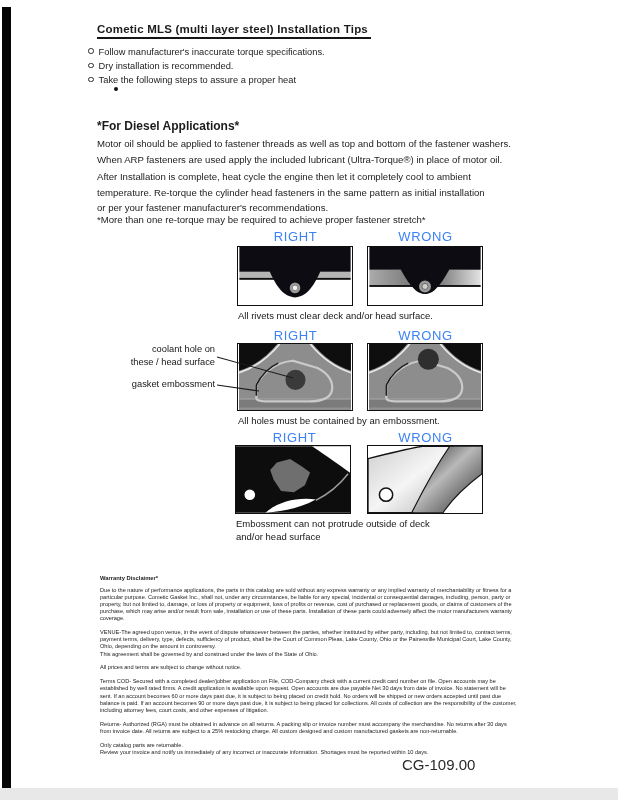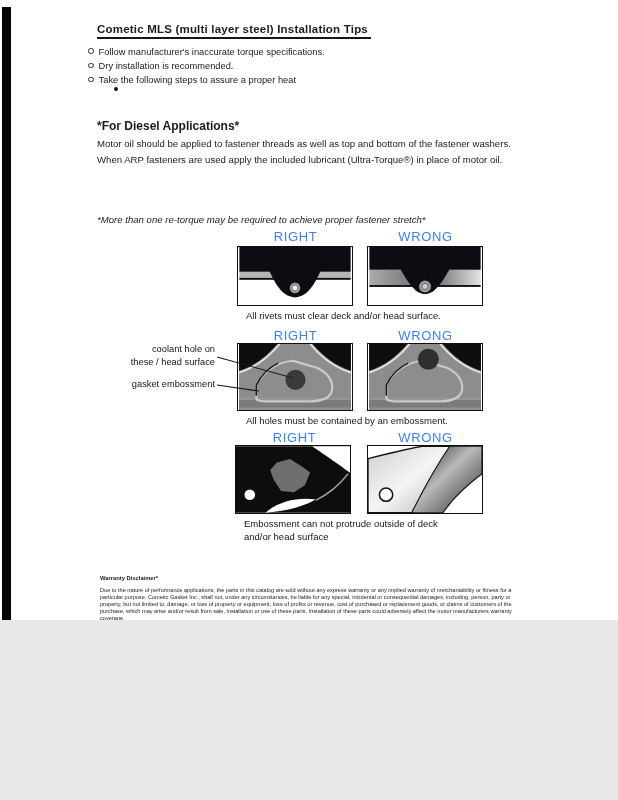--- a/index.html
+++ b/index.html
@@ -1,42 +1,42 @@
 <!DOCTYPE html>
 <html><head>
 <meta charset="utf-8">
 <style>
   html,body{margin:0;padding:0;background:#e8e8e8;}
-  #page{position:relative;width:618px;height:620px;background:#ffffff;overflow:hidden;
+  #page{position:relative;width:618px;height:788px;background:#ffffff;overflow:hidden;
         font-family:"Liberation Sans", sans-serif;color:#1c1c1c;}
   .abs{position:absolute;}
   
   #scan-bar{left:2px;top:7px;width:9px;height:788px;background:#050505;}
   
   #title{left:97px;top:23px;font-size:11.5px;font-weight:700;letter-spacing:.2px;
          border-bottom:2px solid #151515;padding:0 3px 2px 0;}
   
   #tips{left:88px;top:45px;width:470px;font-size:9.3px;line-height:14.2px;}
   .brow{display:flex;align-items:baseline;}
   .brow.sub{margin-left:26px;}
   .ob{flex:0 0 auto;width:3.6px;height:3.6px;border:1.1px solid #2a2a2a;border-radius:50%;
       margin-right:5px;position:relative;top:-1px;}
   .fb{flex:0 0 auto;width:4.4px;height:4.4px;background:#111;border-radius:50%;
       margin-right:4px;position:relative;top:-1px;}
   
   #diesel-heading{left:97px;top:119px;font-size:12px;font-weight:700;}
   .para{left:97px;width:470px;font-size:9.6px;line-height:15.5px;white-space:pre-line;}
   #diesel-p1{top:136px;}
   #diesel-p2{top:169px;}
-  #diesel-note{top:212px;font-style:italic;}
+  #diesel-note{top:212px;}
   
   .rw-label{width:117px;text-align:center;font-size:13px;letter-spacing:.6px;color:#3b82f6;}
   .panel{border:1.6px solid #0f0f0f;background:#fff;}
   .panel svg{display:block;}
-  .caption{font-size:9.5px;line-height:13px;color:#161616;white-space:pre-line;margin-left:8px;}
+  .caption{font-size:9.5px;line-height:13px;color:#161616;white-space:pre-line;}
   .callout{font-size:9.3px;line-height:12.5px;text-align:right;white-space:pre-line;color:#161616;}
   #pointer-lines{left:0;top:0;width:618px;height:800px;pointer-events:none;}
   
   #disclaimer{left:100px;top:575px;width:419px;}
   #disclaimer h6{margin:0 0 6px 0;font-size:5.8px;font-weight:700;}
   #disclaimer p{margin:0 0 6.8px 0;font-size:5.6px;line-height:7.1px;white-space:pre-line;}
   
   #page-code{left:402px;top:756px;font-size:15px;color:#2a2a2a;}
 </style>
 </head>
@@ -62,20 +62,23 @@
       <span>Take the following steps to assure a proper heat</span>
     </div>
     <div class="brow sub">
       <span class="fb"></span>
     </div>
   </div>
 
   <div class="abs" id="diesel-heading">*For Diesel Applications*</div>
   <div class="abs para" id="diesel-p1">Motor oil should be applied to fastener threads as well as top and bottom of the fastener washers.
 When ARP fasteners are used apply the included lubricant (Ultra-Torque®) in place of motor oil.</div>
+  <div class="abs para" id="diesel-p2">After Installation is complete, heat cycle the engine then let it completely cool to ambient
+temperature. Re-torque the cylinder head fasteners in the same pattern as initial installation
+or per your fastener manufacturer's recommendations.</div>
   <div class="abs para" id="diesel-note">*More than one re-torque may be required to achieve proper fastener stretch*</div>
 
   <div class="abs rw-label" style="left:237px;top:229px;">RIGHT</div>
   <div class="abs rw-label" style="left:367px;top:229px;">WRONG</div>
 
   <div class="abs panel" style="left:237px;top:246px;">
     <svg width="114" height="58" viewBox="0 0 117 61">
       <rect x="0" y="0" width="117" height="61" fill="#ffffff"></rect>
       <rect x="0" y="26" width="117" height="7" fill="#b5b5b5"></rect>
       <rect x="0" y="32.5" width="117" height="2" fill="#101010"></rect>

